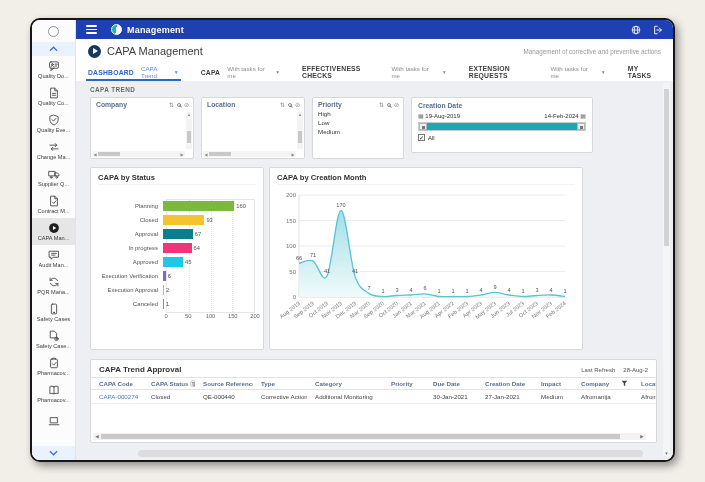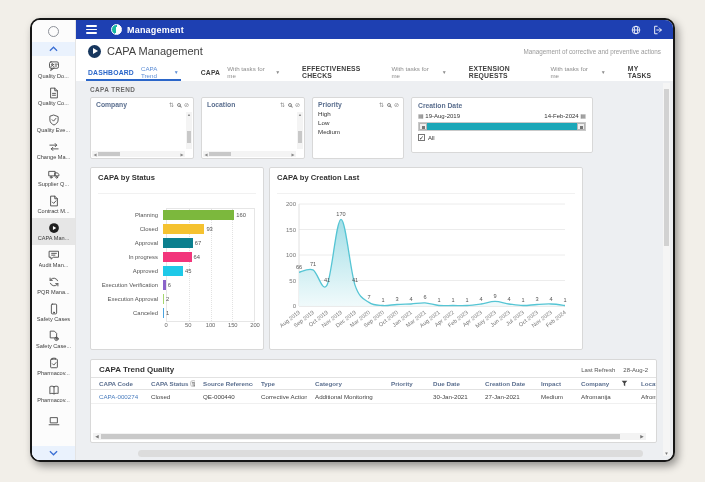--- a/index.html
+++ b/index.html
@@ -79,21 +79,21 @@
   .slider .hdl { width:8px; background:#efefef; border:1px solid #b5b5b5; position:relative; }
   .slider .hdl:after { content:""; position:absolute; left:2px; top:2px; width:3px; height:3px; background:#777; }
   .slider .fill { flex:1; background:#1ba7b8; }
   .fdate-all { display:flex; align-items:center; gap:3px; margin-top:3px; }
   .cb { width:7px; height:7px; border:1px solid #777; background:#fff; font-size:6px; line-height:7px; text-align:center; color:#222; }
   .cb-label { font-size:6px; color:#333; }
 
   
   .charts { display:flex; gap:5px; margin-top:8px; align-items:flex-start; }
   .chart-card { padding:5px 7px; }
-  .chart-title { font-size:7.6px; font-weight:bold; color:#333; padding-bottom:11px; border-bottom:1px solid #f1f1f1; }
+  .chart-title { font-size:7.6px; font-weight:bold; color:#333; padding-bottom:2px; border-bottom:1px solid #f1f1f1; }
   .status-card { width:174px; height:183px; }
   .month-card { width:314px; height:183px; }
 
   .bars-wrap { position:relative; margin-top:14px; }
   .bars-grid { position:absolute; left:68px; top:0; width:89px; bottom:10px; border:1px solid #e6e6e6; }
   .bars-grid i { position:absolute; top:0; bottom:0; border-left:1px dotted #e2e2e2; }
   .bar-row { display:flex; align-items:center; height:14px; position:relative; }
   .bar-label { width:64px; text-align:right; font-size:5.9px; color:#555; padding-right:4px; flex:0 0 auto; }
   .bar-track { position:relative; width:89px; height:10px; margin-left:0; }
   .bar { position:absolute; left:1px; top:0; height:10px; }
@@ -516,21 +516,21 @@
               <div class="bar-ticks">
                 <span style="left: 68px;">0</span>
                 <span style="left: 90.25px;">50</span>
                 <span style="left: 112.5px;">100</span>
                 <span style="left: 134.75px;">150</span>
                 <span style="left: 157px;">200</span>
               </div>
             </div>
         </div>
         <div class="card chart-card month-card">
-          <div class="chart-title">CAPA by Creation Last</div>
+          <div class="chart-title">CAPA by Creation Month</div>
           <div id="month-chart"><svg width="298" height="150" viewBox="0 0 298 150">
                 <defs>
                   <linearGradient id="ag" x1="0" y1="0" x2="0" y2="1">
                     <stop offset="0" stop-color="#9fdde6"></stop>
                     <stop offset="1" stop-color="#f0fafb"></stop>
                   </linearGradient>
                 </defs>
                 <line x1="22" y1="112" x2="288" y2="112" stroke="#d8d8d8" stroke-width="1"></line>
                 <text x="19" y="114" font-size="6" fill="#777" text-anchor="end">0</text>
                 <line x1="22" y1="86.5" x2="288" y2="86.5" stroke="#ececec" stroke-width="1"></line>
@@ -583,21 +583,21 @@
                 <text transform="translate(247.5,119) rotate(-38)" font-size="5.6" fill="#777" text-anchor="end">Jul 2023</text>
                 <text transform="translate(261.5,119) rotate(-38)" font-size="5.6" fill="#777" text-anchor="end">Oct 2023</text>
                 <text transform="translate(275.5,119) rotate(-38)" font-size="5.6" fill="#777" text-anchor="end">Nov 2023</text>
                 <text transform="translate(289.5,119) rotate(-38)" font-size="5.6" fill="#777" text-anchor="end">Feb 2024</text>
               </svg></div>
         </div>
       </div>
 
       <div class="card details-card">
         <div class="details-head">
-          <span class="details-title">CAPA Trend Quality</span>
+          <span class="details-title">CAPA Trend Approval</span>
           <span class="refresh">
             <span>Last Refresh</span>
             <span>28-Aug-2</span>
           </span>
         </div>
         <div class="tbl" id="details-table">
             <div class="tbl-row head" style="grid-template-columns: 52px 52px 58px 54px 76px 42px 52px 56px 40px 60px 36px;">
               <div class="tbl-cell">
                 <span>CAPA Code</span>
               </div>

